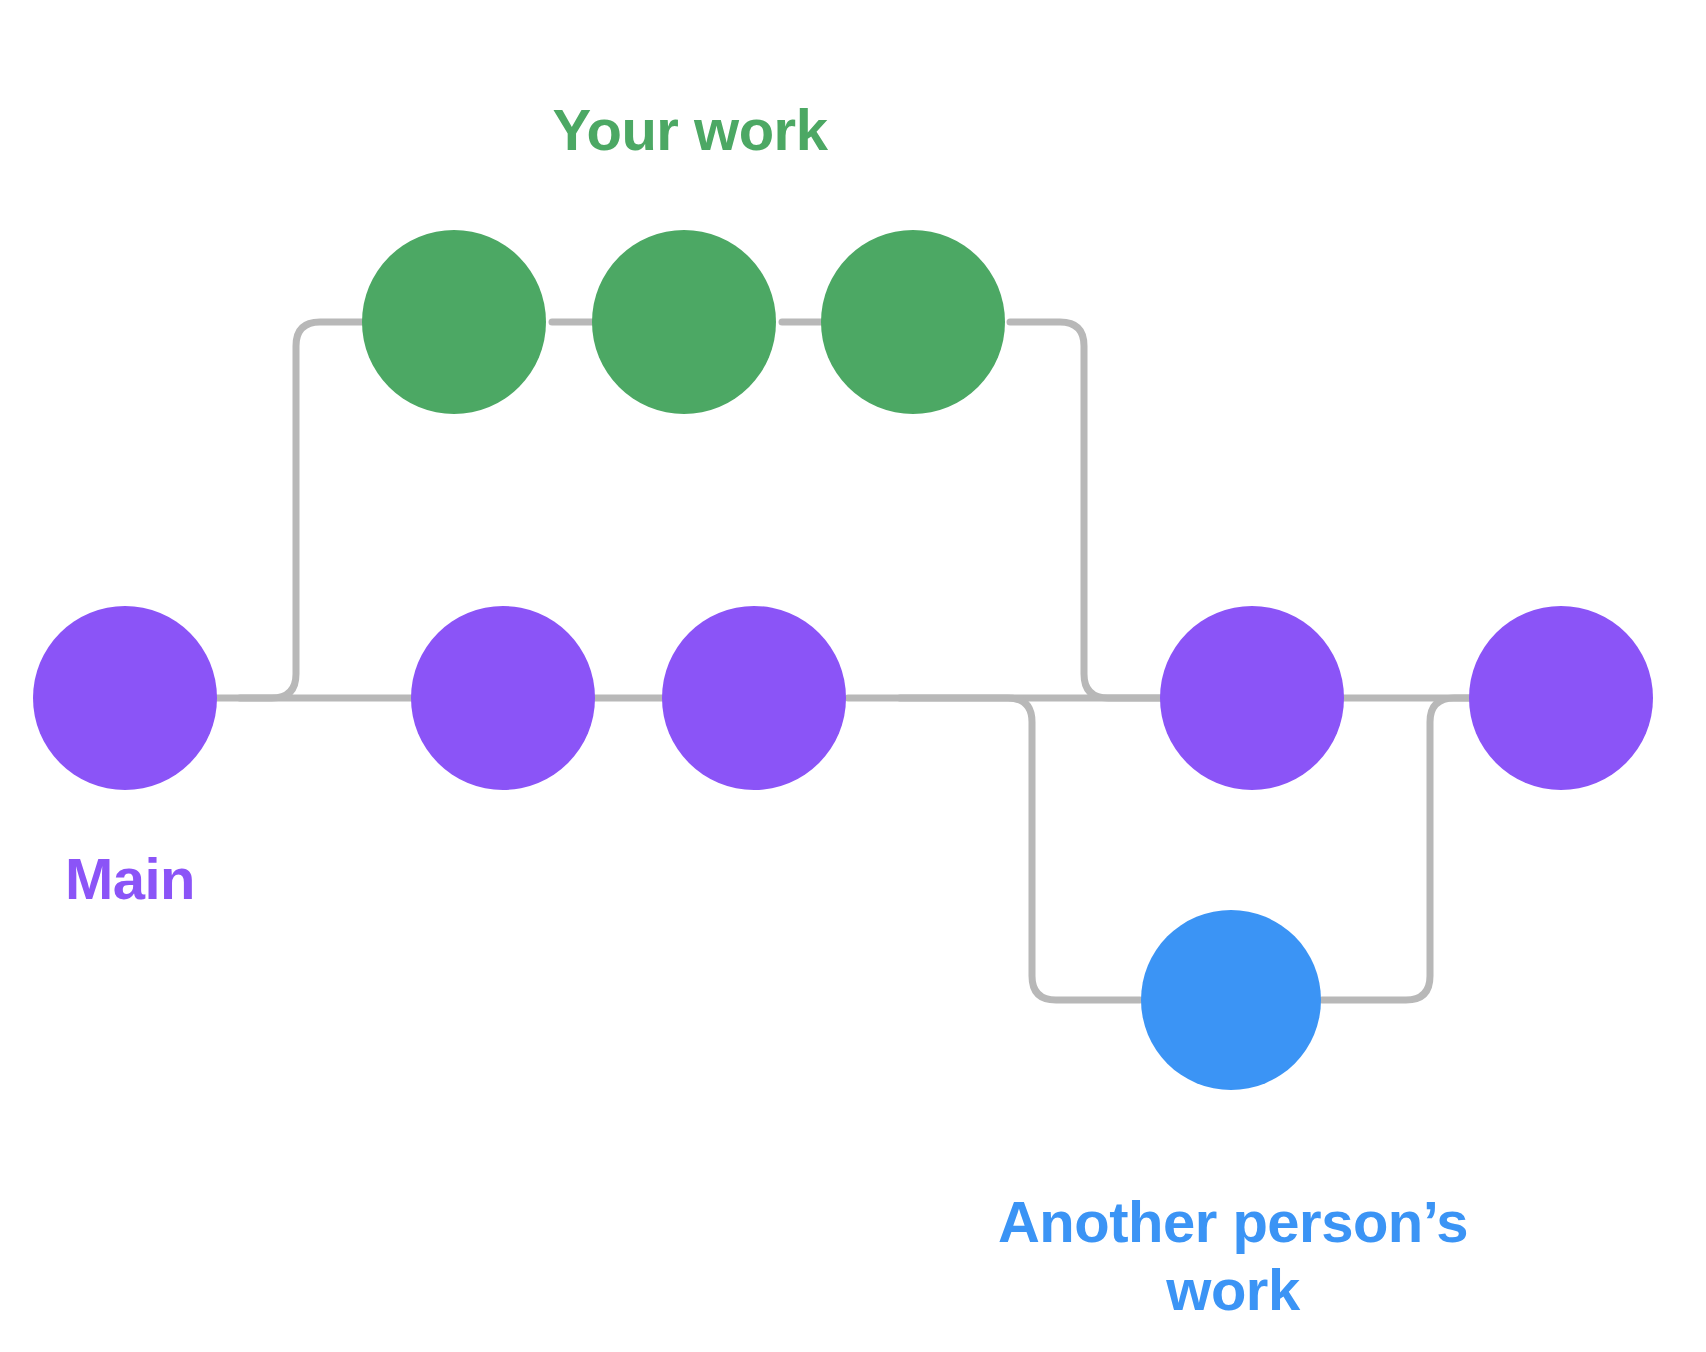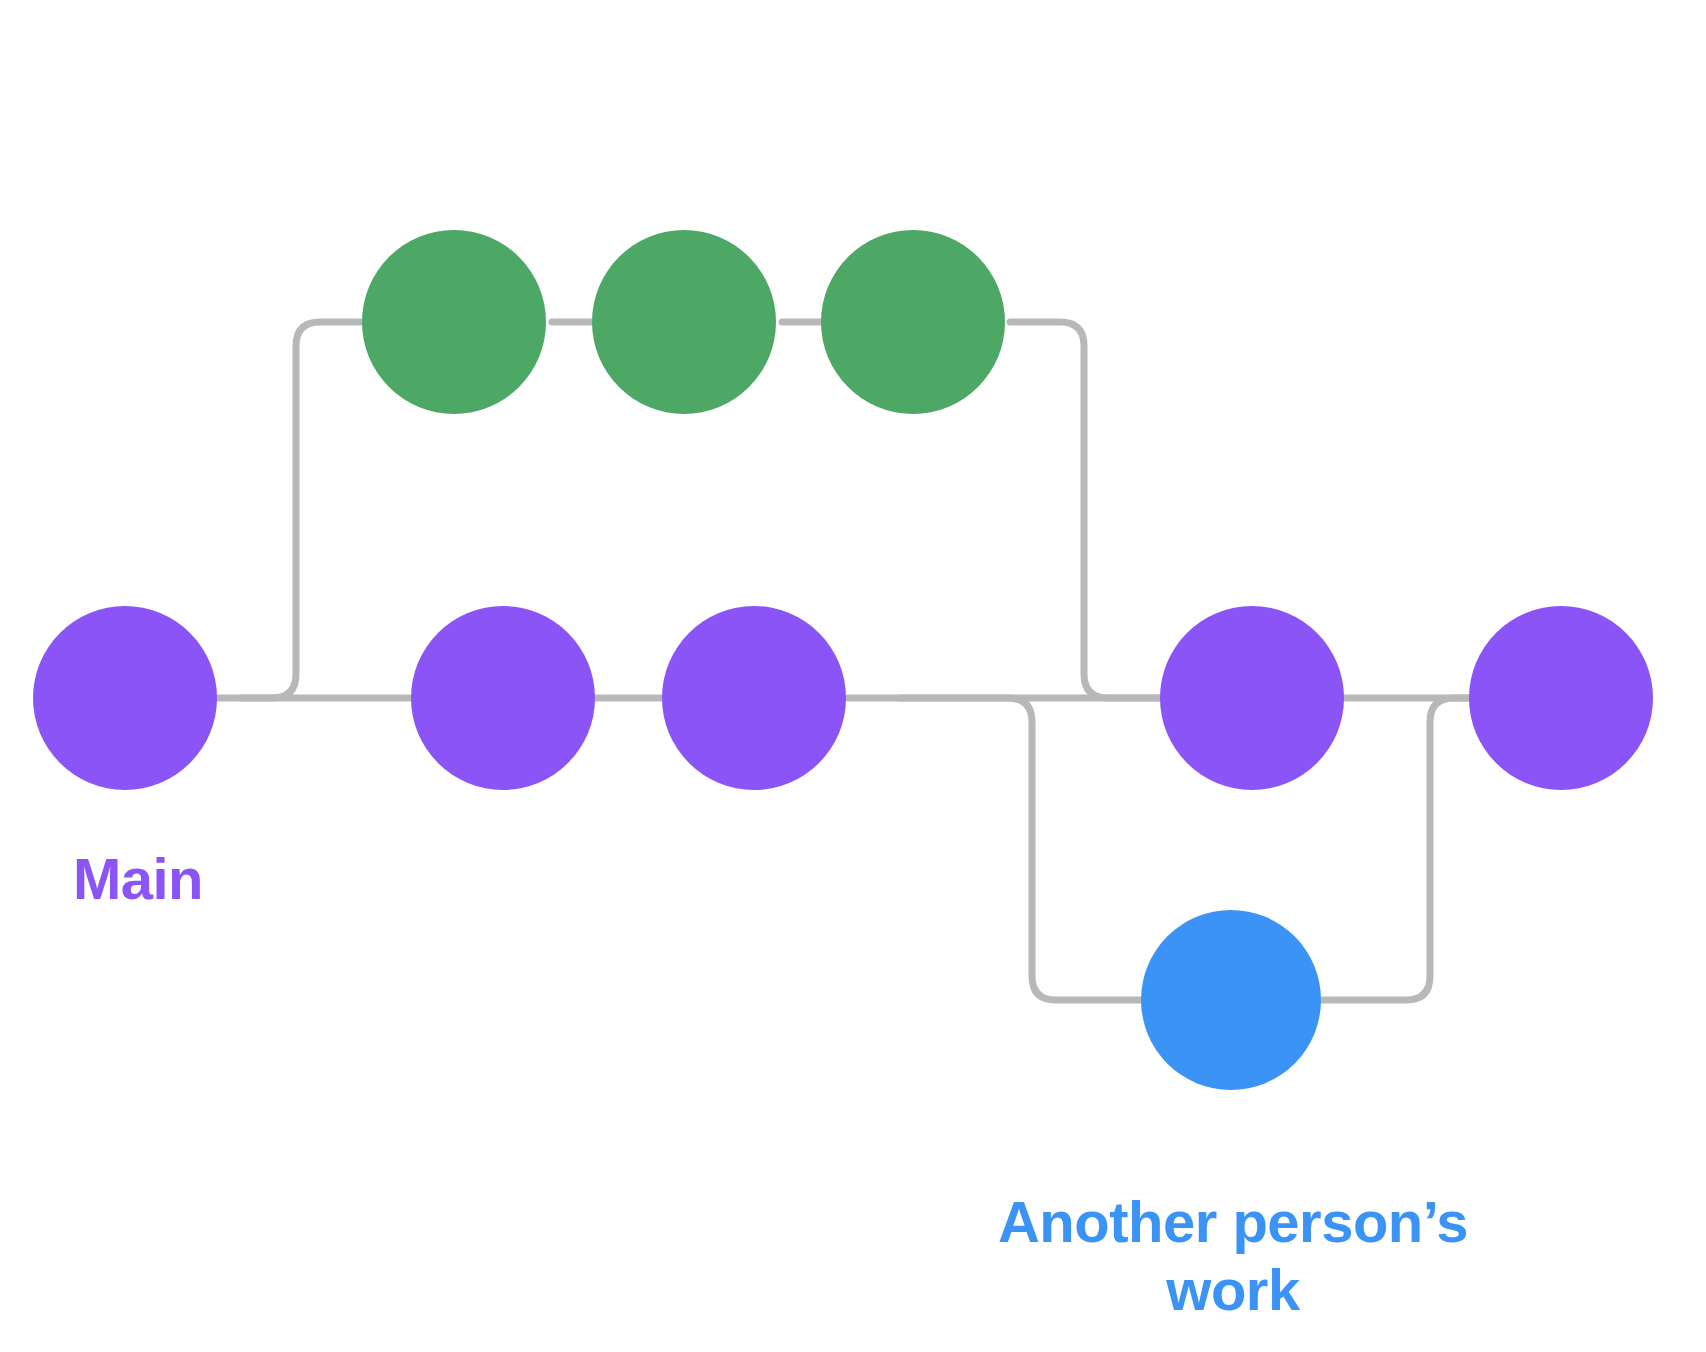--- a/index.html
+++ b/index.html
@@ -38,21 +38,20 @@
     width: 520px;
     text-align: center;
     font-size: 58px;
   }
   #label-main {
     left: 0px;
     top: 845px;
     width: 260px;
     text-align: center;
     font-size: 58px;
-    padding-left: 8px;
   }
   #label-another-person {
     left: 953px;
     top: 1188px;
     width: 560px;
     text-align: center;
     font-size: 58px;
   }
 </style>
 </head>
@@ -94,19 +93,20 @@
       <circle cx="125" cy="698" r="92" fill="#8B54F7"></circle>
       <circle cx="503" cy="698" r="92" fill="#8B54F7"></circle>
       <circle cx="754" cy="698" r="92" fill="#8B54F7"></circle>
       <circle cx="1252" cy="698" r="92" fill="#8B54F7"></circle>
       <circle cx="1561" cy="698" r="92" fill="#8B54F7"></circle>
 
       <circle cx="1231" cy="1000" r="90" fill="#3B94F5"></circle>
     </g>
   </svg>
 
+  <div class="branch-label" id="label-your-work" style="color:#4CA864;">Your work</div>
 
   <div class="branch-label" id="label-main" style="color:#8B54F7;">Main</div>
 
   <div class="branch-label" id="label-another-person" style="color:#3B94F5;">Another person’s
 work</div>
 
 </div>
 
 </body></html>

